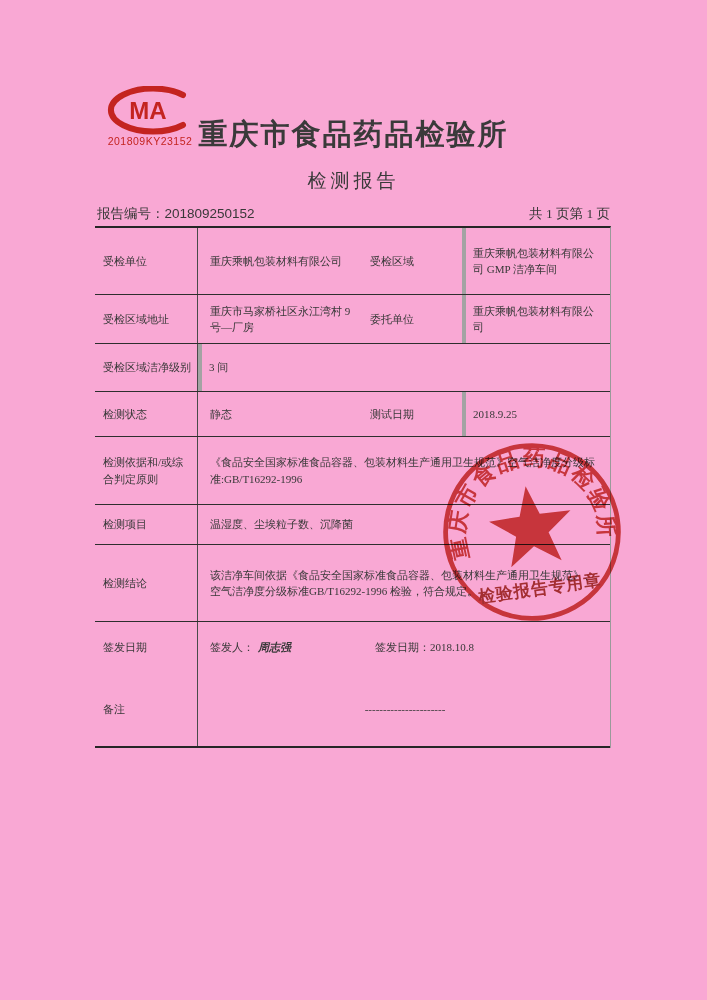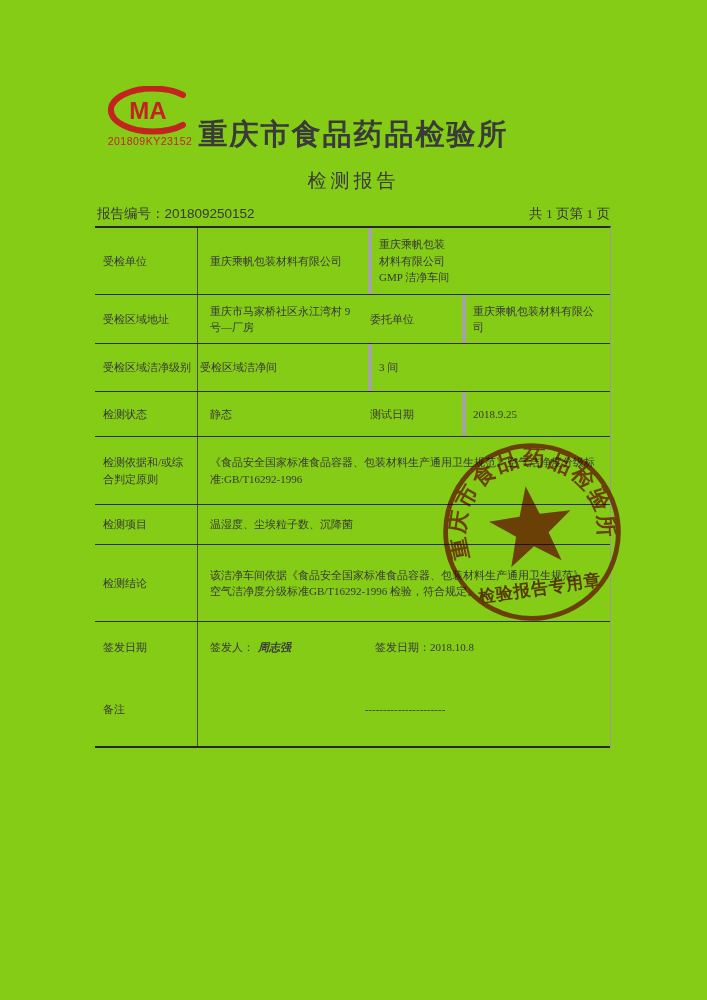--- a/index.html
+++ b/index.html
@@ -1,20 +1,20 @@
 <!DOCTYPE html>
 <html><head>
 <meta charset="utf-8">
 <style>
   * { margin:0; padding:0; box-sizing:border-box; }
   html,body { background:#ffffff; }
   .page {
     position:relative;
     width:707px; height:1000px;
-    background:#84cc16;
+    background:#f9a8d4;
     font-family:"Liberation Serif","DejaVu Serif",serif;
     color:#383838;
     overflow:hidden;
   }
   
   .logo-wrap { position:absolute; left:102px; top:86px; width:100px; height:66px; }
   .doc-title {
     text-align:center; padding-top:115px;
     font-size:29px; font-weight:bold; letter-spacing:2px; color:#3a3a3a;
   }
@@ -89,33 +89,33 @@
       <span>报告编号：</span><span class="num">201809250152</span>
     </div>
     <div>共 1 页第 1 页</div>
   </div>
 
   <div class="tbl">
 
     <div class="row">
       <div class="c-label h66">受检单位</div>
       <div class="c-val h66">重庆乘帆包装材料有限公司</div>
+      <div class="c-label2 h66">受检区域</div>
       <div class="c-val2 h66">重庆乘帆包装材料有限公司 GMP 洁净车间</div>
     </div>
 
     <div class="row">
       <div class="c-label h48">受检区域地址</div>
       <div class="c-val h48">重庆市马家桥社区永江湾村 9 号—厂房</div>
       <div class="c-label2 h48">委托单位</div>
       <div class="c-val2 h48">重庆乘帆包装材料有限公司</div>
     </div>
 
     <div class="row">
       <div class="c-label h47">受检区域洁净级别</div>
-      <div class="c-label2 h47">受检区域洁净间</div>
       <div class="c-val2 h47">3 间</div>
     </div>
 
     <div class="row">
       <div class="c-label h44">检测状态</div>
       <div class="c-val h44">静态</div>
       <div class="c-label2 h44">测试日期</div>
       <div class="c-val2 h44">2018.9.25</div>
     </div>
 

